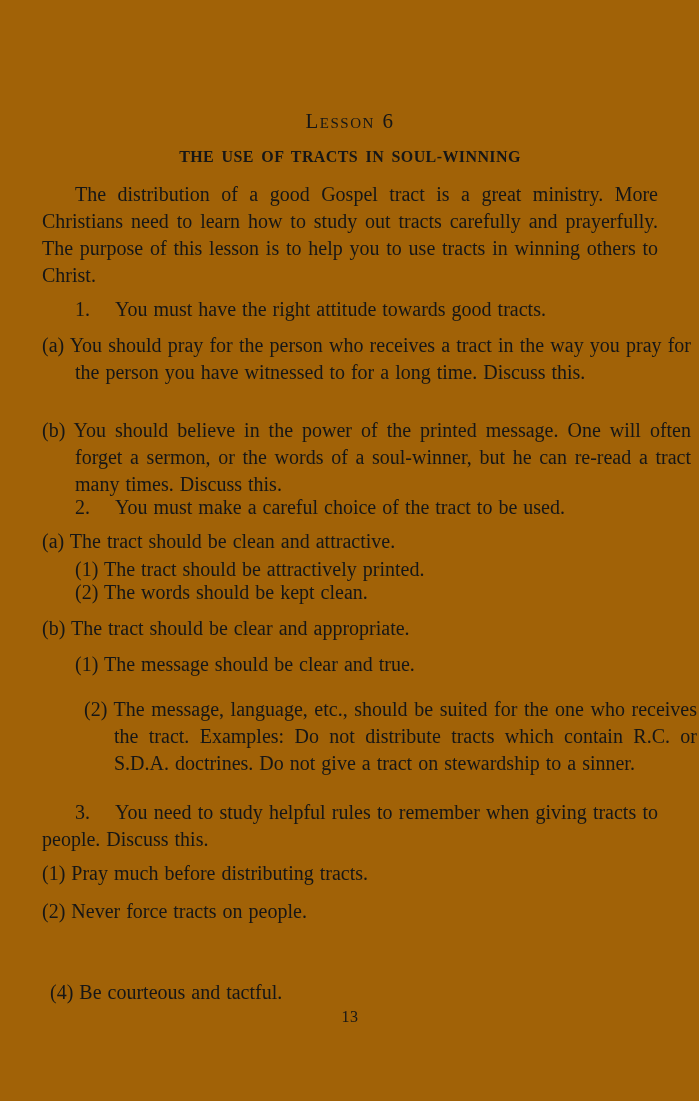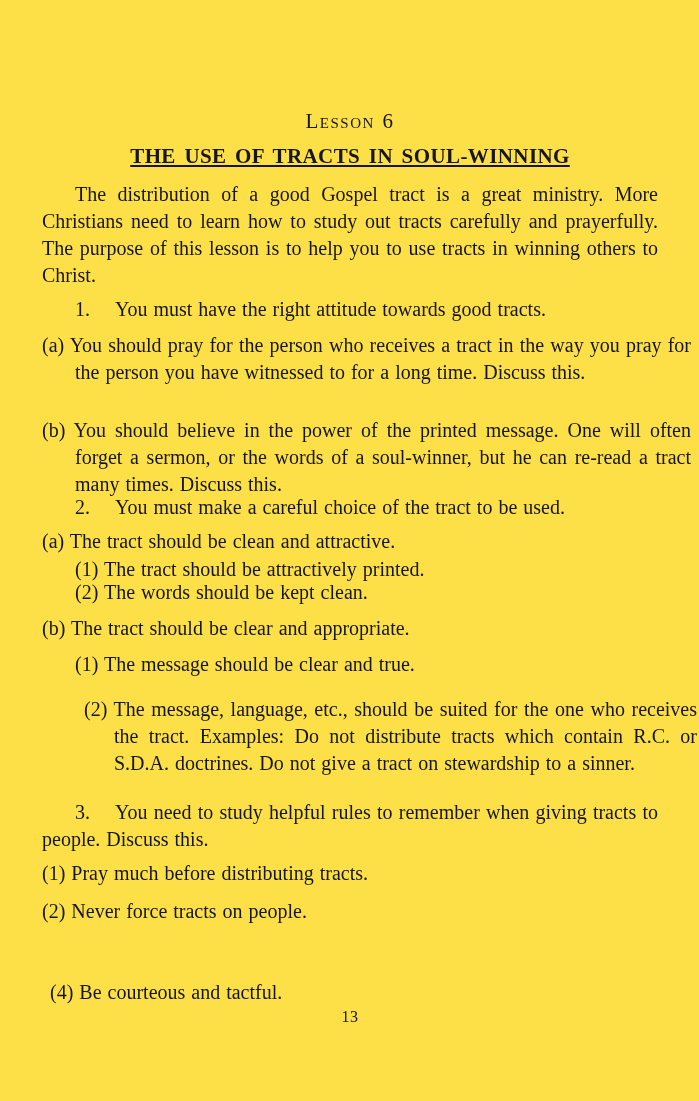--- a/index.html
+++ b/index.html
@@ -4,21 +4,21 @@
 <style>
   html, body {
     margin: 0;
     padding: 0;
     background: #ffffff;
   }
   .page {
     position: relative;
     width: 699px;
     height: 1101px;
-    background: #fde047;
+    background: #a16207;
     color: #161616;
     font-family: "Liberation Serif", "DejaVu Serif", serif;
     overflow: hidden;
   }
   .block {
     position: absolute;
     left: 42px;
     width: 616px;
     font-size: 20px;
     line-height: 27px;
@@ -26,24 +26,23 @@
   }
   .center { text-align: center; }
   .justify { text-align: justify; }
   .lesson-label {
     font-variant: small-caps;
     letter-spacing: 1.5px;
     font-size: 21px;
   }
   .title {
     font-weight: bold;
-    font-size: 21px;
+    font-size: 16px;
     letter-spacing: 0.4px;
     word-spacing: 3px;
-    text-decoration: underline;
   }
   .indent { text-indent: 33px; }
   .hang {
     padding-left: 33px;
     text-indent: -33px;
   }
   .sub {
     left: 75px;
     width: 583px;
     padding-left: 30px;

